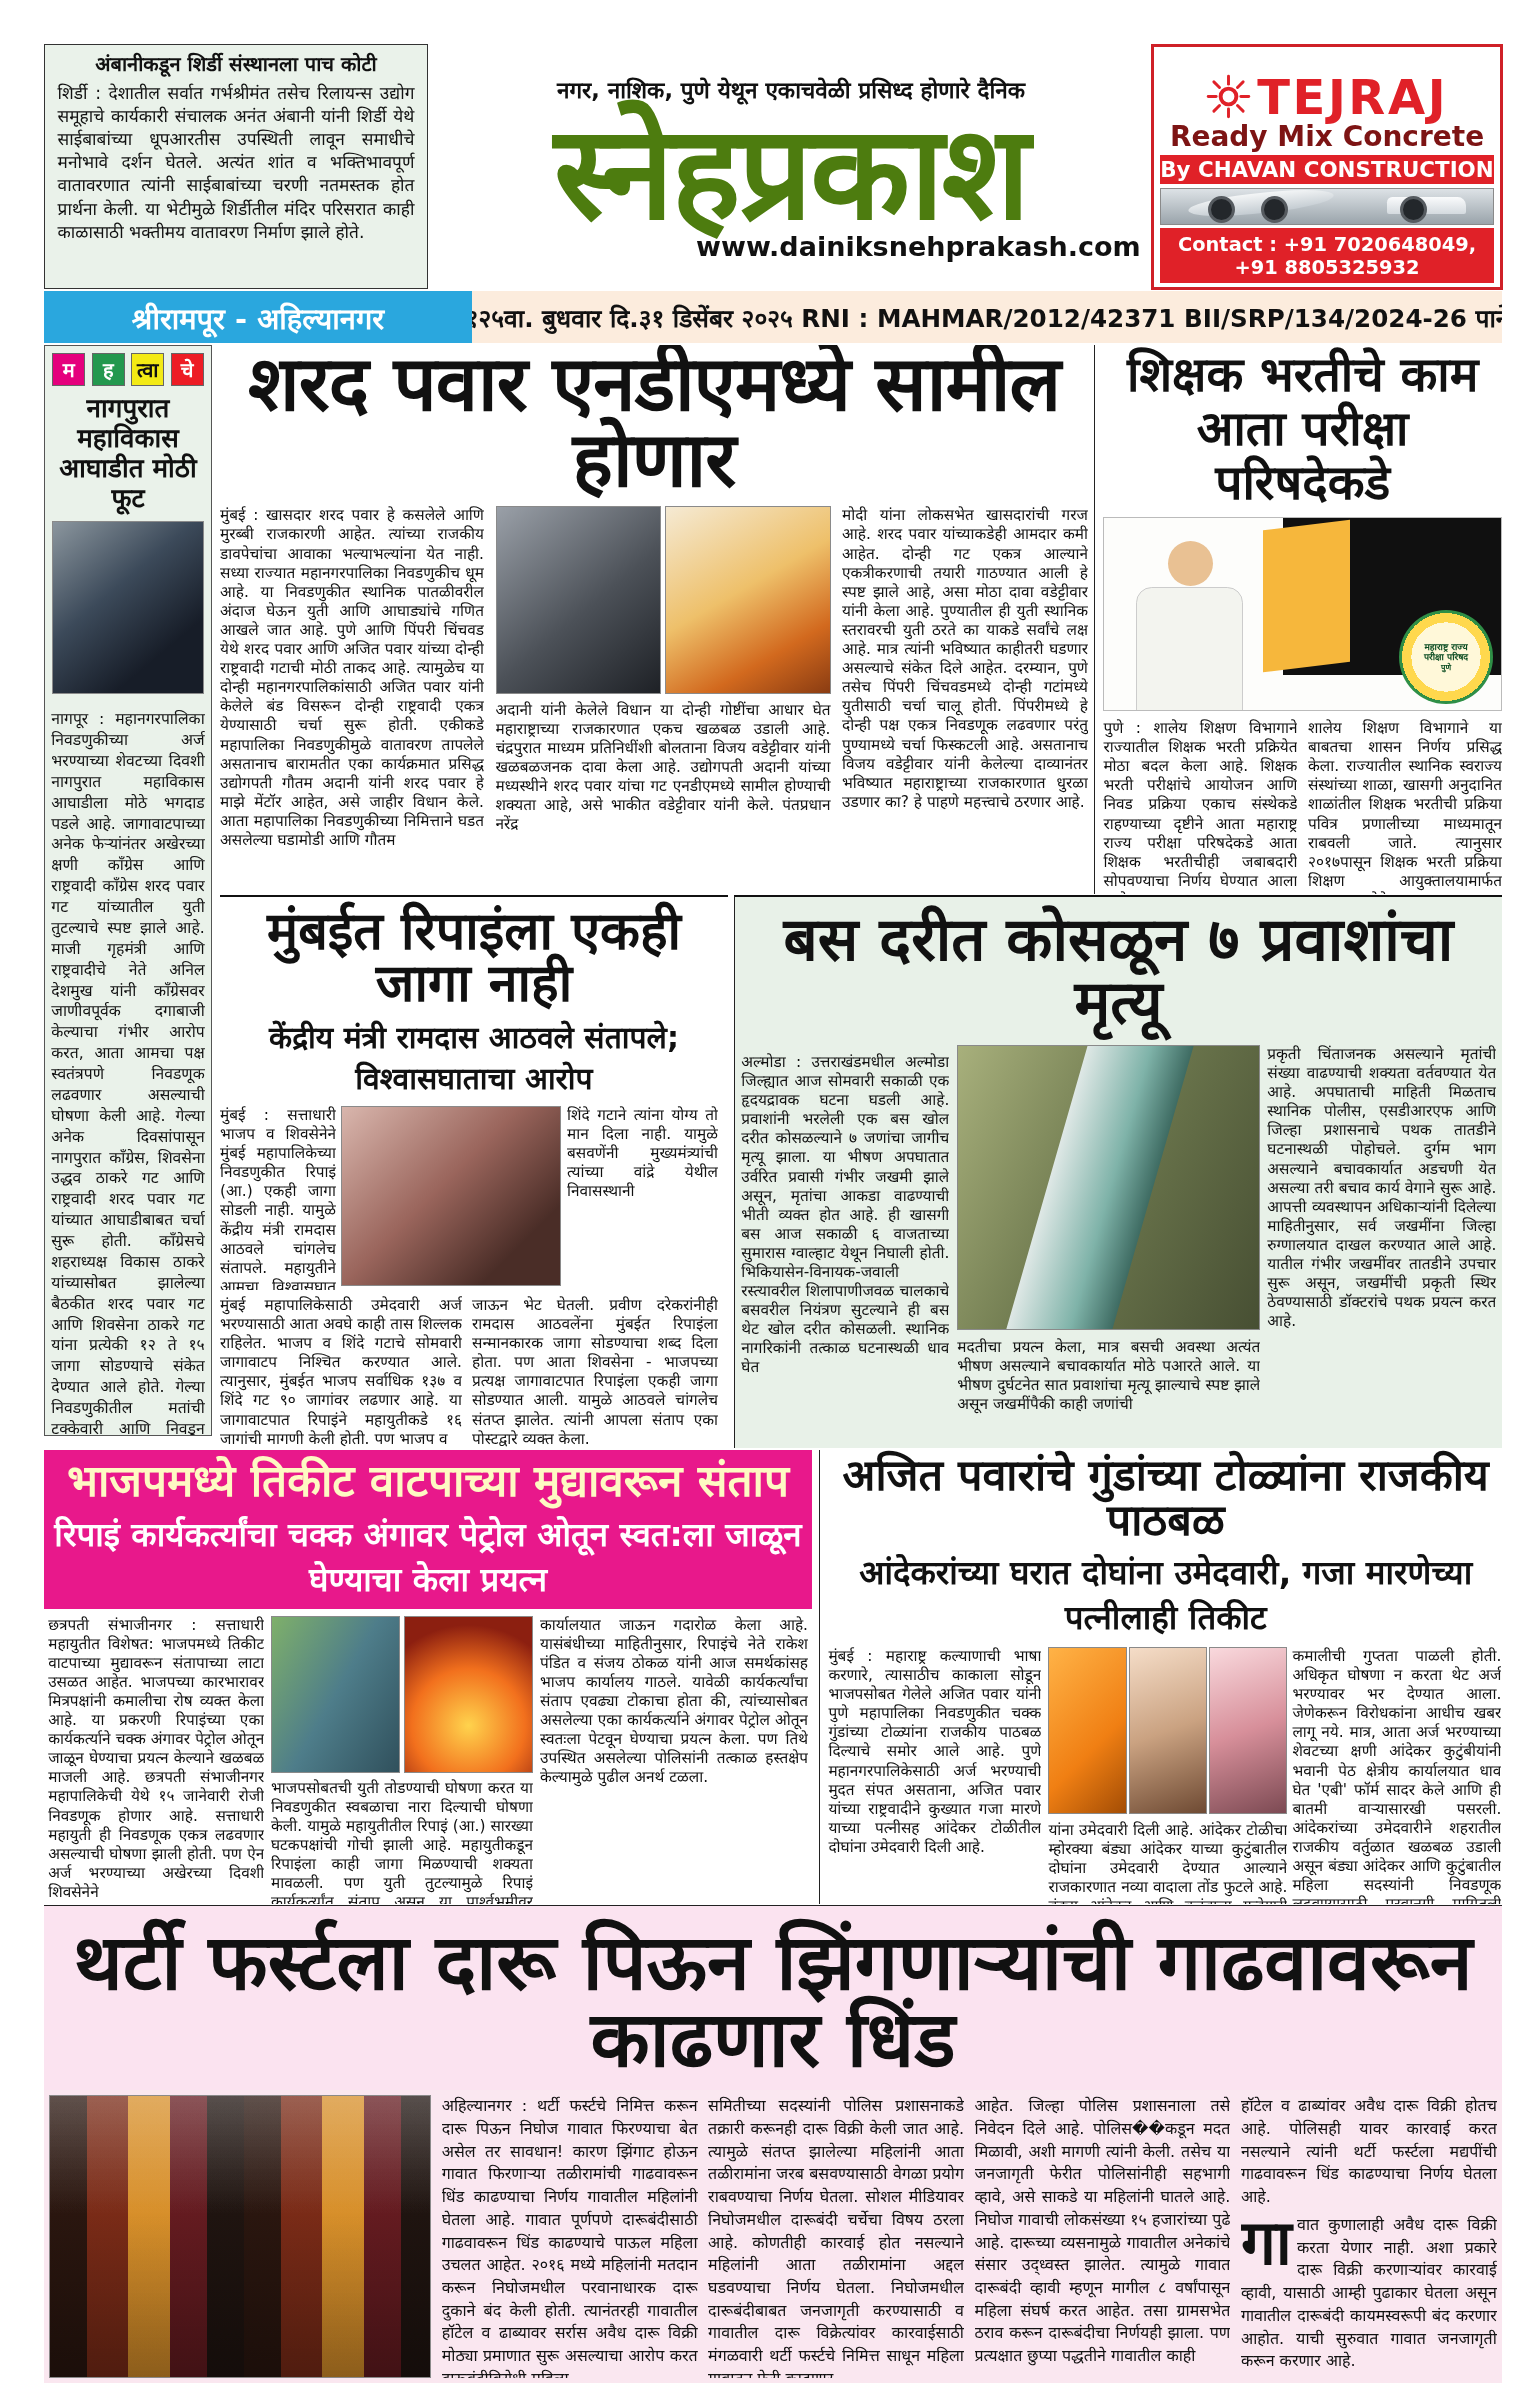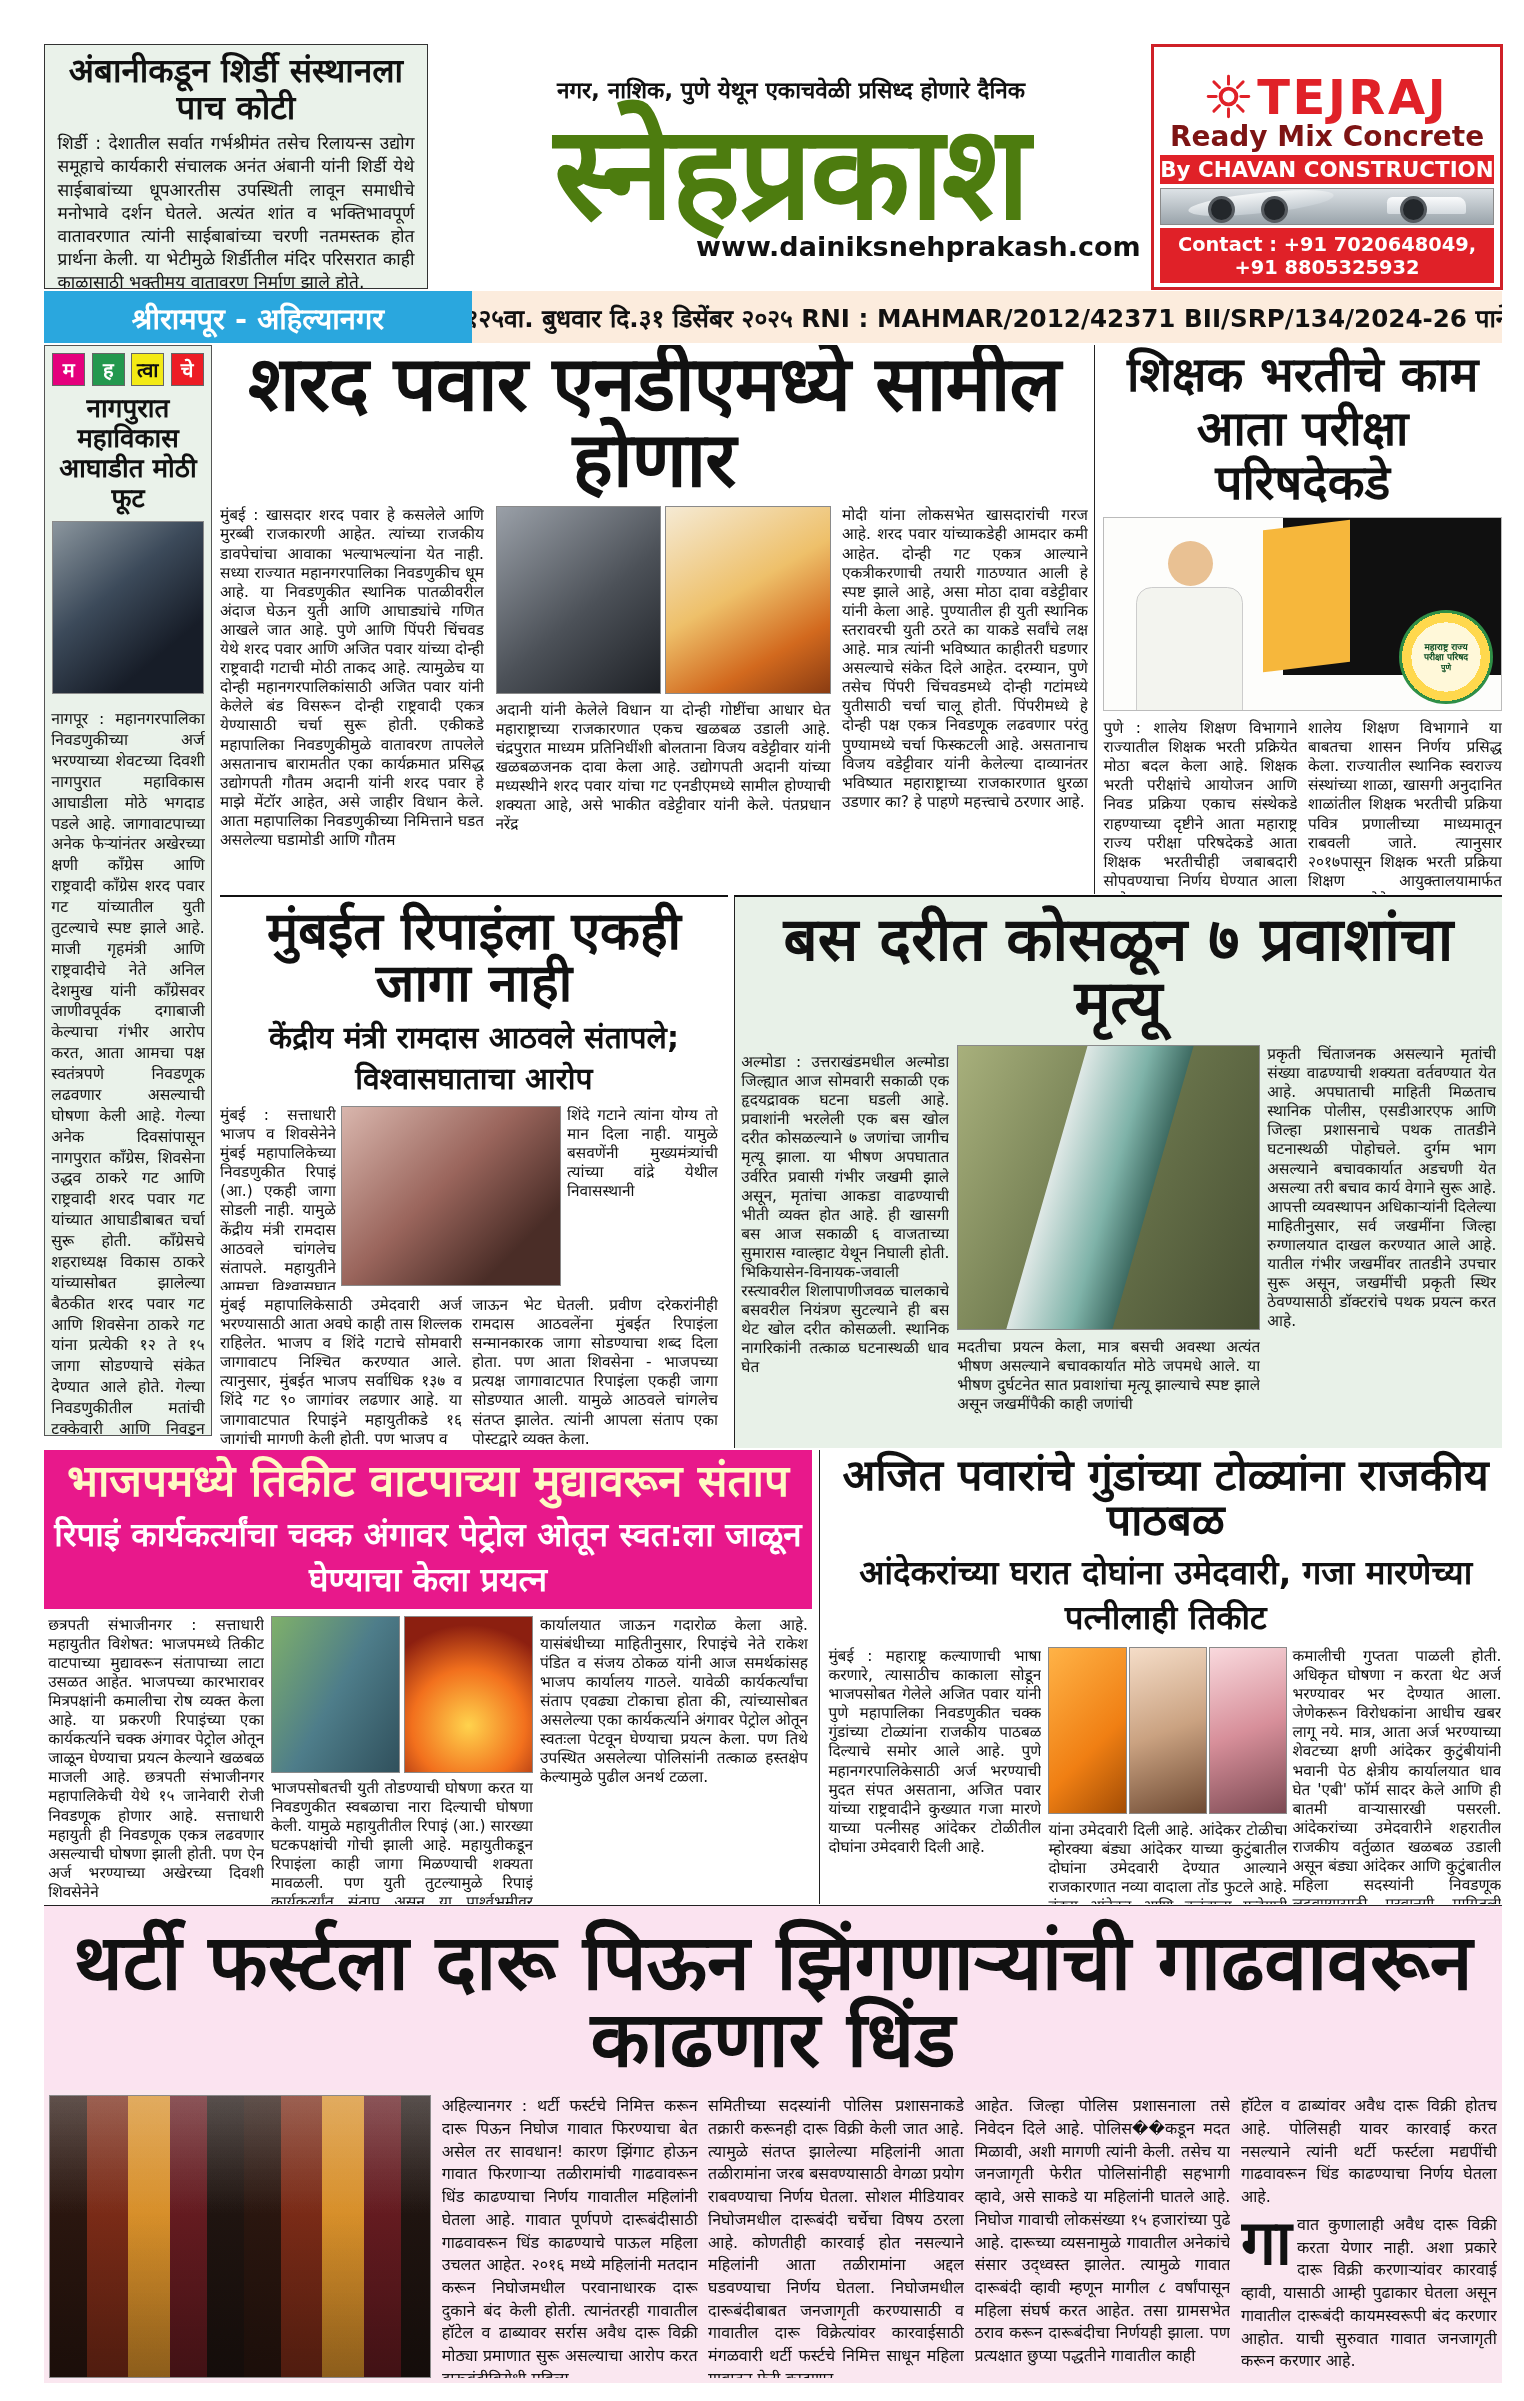--- a/index.html
+++ b/index.html
@@ -5,21 +5,21 @@
   html,body{margin:0;padding:0;background:#777;}
   .page{position:relative;width:1525px;height:2401px;background:#fff;
         font-family:"DejaVu Sans",sans-serif;color:#111;overflow:hidden;}
   .abs{position:absolute;}
   .ph{border:0.5px solid #8a8a8a;box-sizing:border-box;}
   .newsp{font-size:15.4px;line-height:1.24;text-align:justify;overflow:hidden;}
 
   
   .shirdi{left:44px;top:44px;width:384px;height:245px;background:#eaf2ea;border:1.6px solid #333;
           padding:8.4px 12.6px;box-sizing:border-box;overflow:hidden;}
-  .shirdi-h{font-size:33px;font-weight:bold;text-align:center;margin:0 0 6.3px;line-height:1.1;}
+  .shirdi-h{font-size:20px;font-weight:bold;text-align:center;margin:0 0 6.3px;line-height:1.1;}
   .shirdi-b{font-size:17.3px;line-height:1.34;text-align:justify;margin:0;}
 
   
   .masthead{left:434px;top:47px;width:714px;height:243px;text-align:center;overflow:hidden;}
   .tagline{font-size:22.5px;font-weight:bold;margin-top:27px;}
   .mtitle{font-size:130px;font-weight:bold;color:#4d7c0f;line-height:1.0;margin-top:3.1px;letter-spacing:-2.1px;}
   .website{font-size:27px;font-weight:bold;text-align:right;padding-right:7.3px;margin-top:-7.3px;}
 
   
   .ad{left:1151px;top:44px;width:352px;height:246px;border:3.1px solid #cf2027;background:#fff;
@@ -252,21 +252,21 @@
     </div>
   </section>
 
   <section class="abs bus-art">
     <h2 class="bus-head">बस दरीत कोसळून ७ प्रवाशांचा मृत्यू</h2>
     <div class="bus-zone">
       <div class="bus-c1 newsp">अल्मोडा : उत्तराखंडमधील अल्मोडा जिल्ह्यात आज सोमवारी सकाळी एक हृदयद्रावक घटना घडली आहे. प्रवाशांनी भरलेली एक बस खोल दरीत कोसळल्याने ७ जणांचा जागीच मृत्यू झाला. या भीषण अपघातात उर्वरित प्रवासी गंभीर जखमी झाले असून, मृतांचा आकडा वाढण्याची भीती व्यक्त होत आहे. ही खासगी बस आज सकाळी ६ वाजताच्या सुमारास ग्वाल्हाट येथून निघाली होती. भिकियासेन-विनायक-जवाली रस्त्यावरील शिलापाणीजवळ चालकाचे बसवरील नियंत्रण सुटल्याने ही बस थेट खोल दरीत कोसळली. स्थानिक नागरिकांनी तत्काळ घटनास्थळी धाव घेत</div>
       <div class="bus-photo ph">
         <div class="bus-wreck"></div>
       </div>
-      <div class="bus-c2 newsp">मदतीचा प्रयत्न केला, मात्र बसची अवस्था अत्यंत भीषण असल्याने बचावकार्यात मोठे जपमधे आले. या भीषण दुर्घटनेत सात प्रवाशांचा मृत्यू झाल्याचे स्पष्ट झाले असून जखमींपैकी काही जणांची</div>
+      <div class="bus-c2 newsp">मदतीचा प्रयत्न केला, मात्र बसची अवस्था अत्यंत भीषण असल्याने बचावकार्यात मोठे पआरते आले. या भीषण दुर्घटनेत सात प्रवाशांचा मृत्यू झाल्याचे स्पष्ट झाले असून जखमींपैकी काही जणांची</div>
       <div class="bus-c3 newsp">प्रकृती चिंताजनक असल्याने मृतांची संख्या वाढण्याची शक्यता वर्तवण्यात येत आहे. अपघाताची माहिती मिळताच स्थानिक पोलीस, एसडीआरएफ आणि जिल्हा प्रशासनाचे पथक तातडीने घटनास्थळी पोहोचले. दुर्गम भाग असल्याने बचावकार्यात अडचणी येत असल्या तरी बचाव कार्य वेगाने सुरू आहे. आपत्ती व्यवस्थापन अधिकाऱ्यांनी दिलेल्या माहितीनुसार, सर्व जखमींना जिल्हा रुग्णालयात दाखल करण्यात आले आहे. यातील गंभीर जखमींवर तातडीने उपचार सुरू असून, जखमींची प्रकृती स्थिर ठेवण्यासाठी डॉक्टरांचे पथक प्रयत्न करत आहे.</div>
     </div>
   </section>
 
   <section class="abs bjp-art">
     <div class="bjp-box">
       <div class="bjp-head">भाजपमध्ये तिकीट वाटपाच्या मुद्यावरून संताप</div>
       <div class="bjp-sub">रिपाइं कार्यकर्त्यांचा चक्क अंगावर पेट्रोल ओतून स्वत:ला जाळून घेण्याचा केला प्रयत्न</div>
     </div>
     <div class="bjp-zone">

